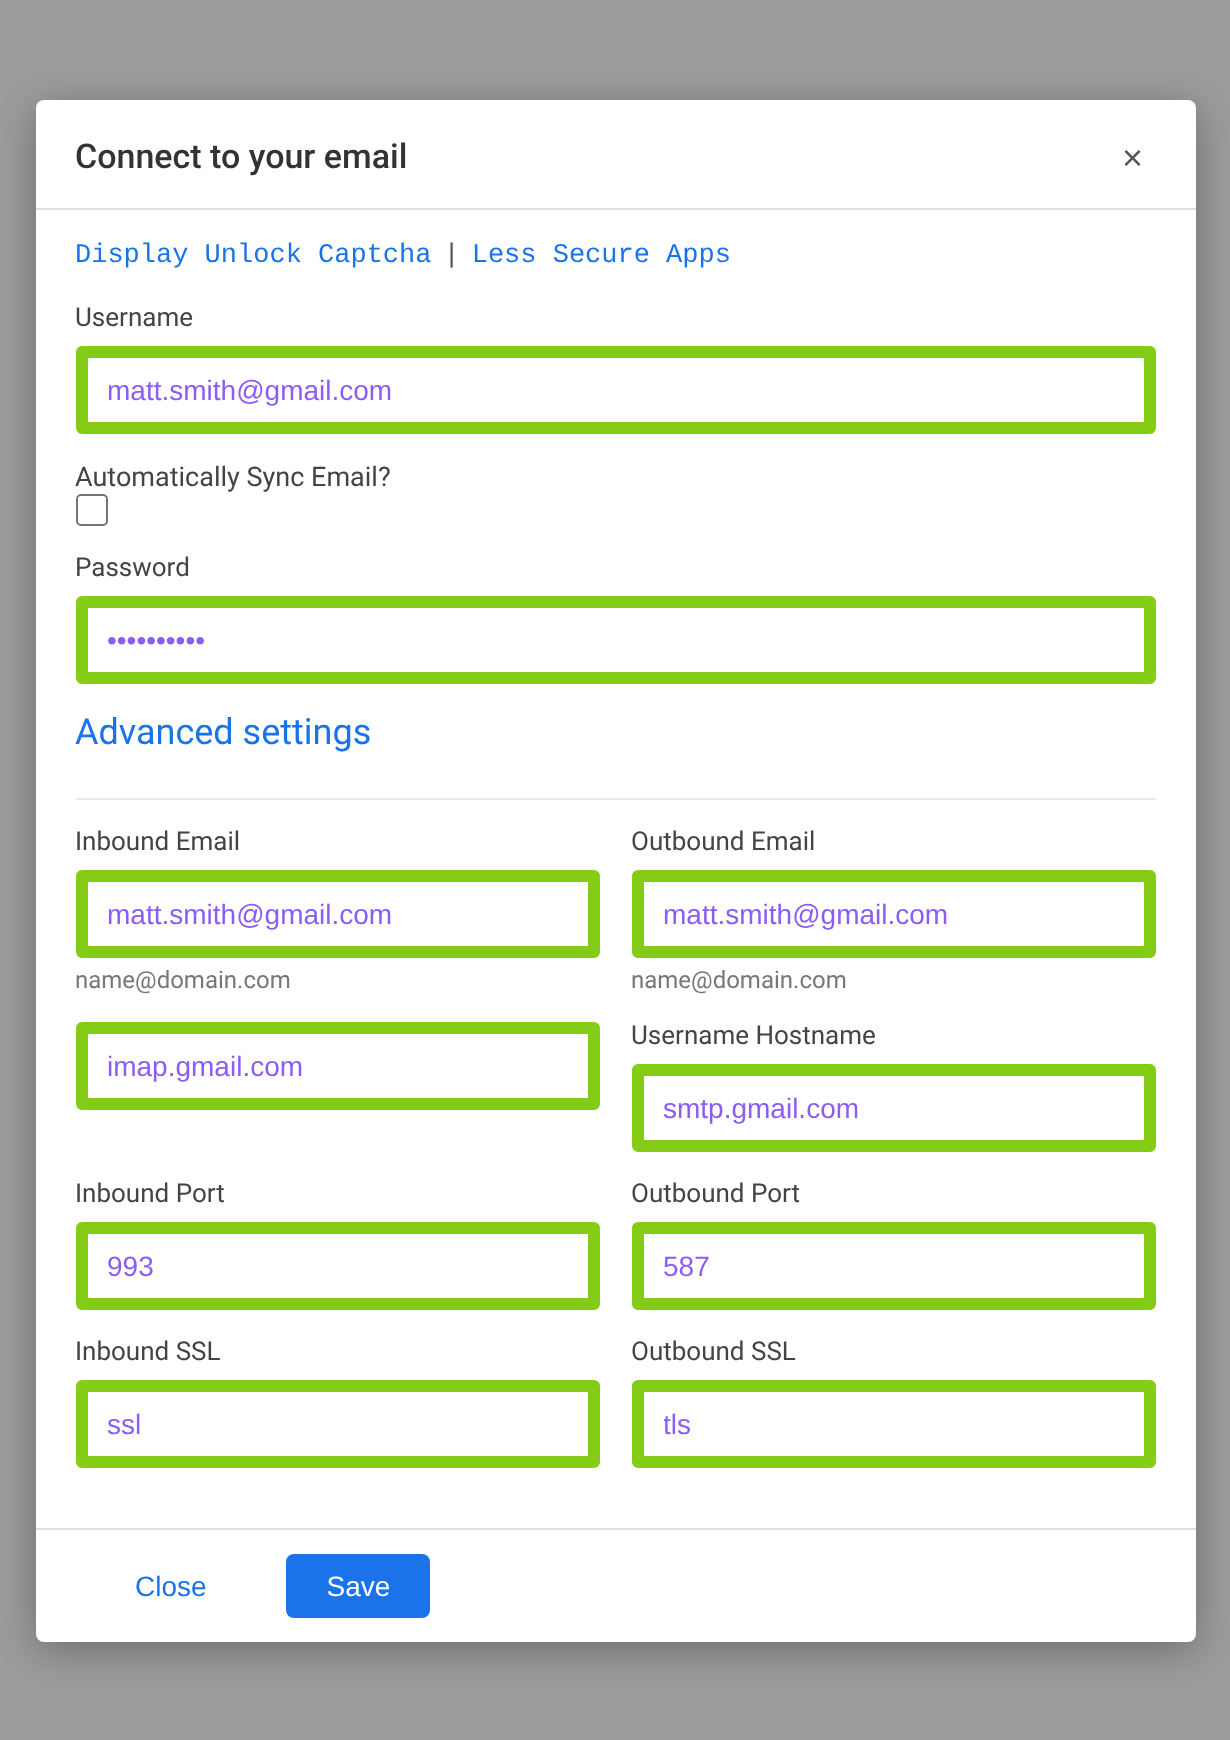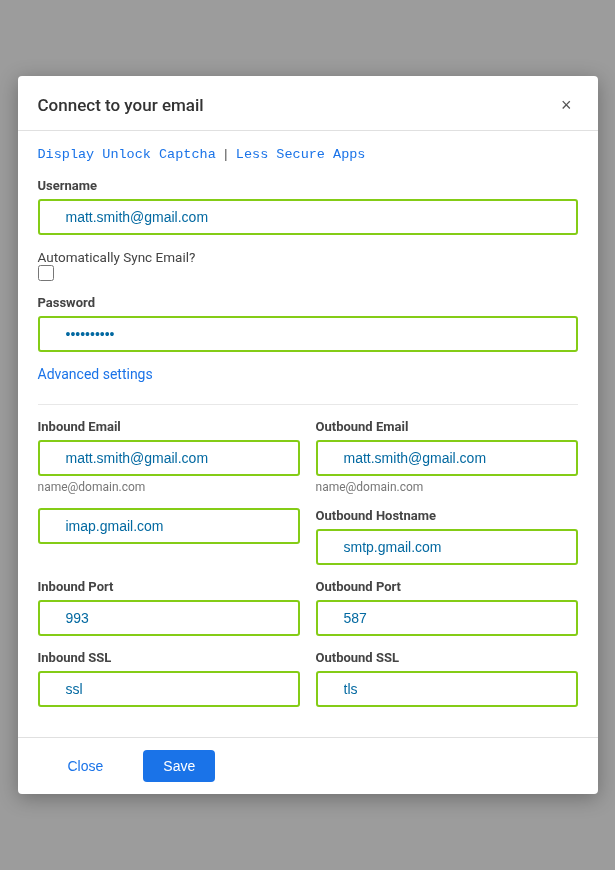--- a/index.html
+++ b/index.html
@@ -71,53 +71,53 @@
       cursor: pointer;
       text-decoration: none;
     }
     .link-separator {
       color: #555;
     }
     .field-label {
       font-size: 13px;
       color: #444;
       margin-bottom: 6px;
-      font-weight: 700;
+      font-weight: 400;
     }
     .field-group {
       margin-bottom: 14px;
     }
     input[type="text"], input[type="password"] {
       width: 100%;
-      border: 2px solid #84cc16;
+      border: 6px solid #84cc16;
       border-radius: 3px;
-      padding: 8px 26px;
-      font-size: 14px;
-      color: #0369a1;
+      padding: 8px 10px;
+      font-size: 14px;
+      color: #8b5cf6;
       outline: none;
     }
     .checkbox-row {
       display: flex;
       align-items: center;
       gap: 8px;
       margin-bottom: 14px;
     }
     .checkbox-label {
       font-size: 13.5px;
       color: #444;
     }
     input[type="checkbox"] {
       width: 16px;
       height: 16px;
       cursor: pointer;
     }
     .advanced-link {
       color: #1a73e8;
       cursor: pointer;
-      font-size: 14px;
+      font-size: 18px;
       margin-bottom: 18px;
       display: inline-block;
     }
     .two-col {
       display: flex;
       gap: 16px;
       margin-bottom: 14px;
     }
     .two-col .field-group {
       flex: 1;
@@ -219,21 +219,21 @@
           <div class="hint-text">name@domain.com</div>
         </div>
       </div>
 
       
       <div class="two-col">
         <div class="field-group">
           <input type="text" value="imap.gmail.com" style="">
         </div>
         <div class="field-group">
-          <div class="field-label">Outbound Hostname</div>
+          <div class="field-label">Username Hostname</div>
           <input type="text" value="smtp.gmail.com" style="">
         </div>
       </div>
 
       
       <div class="two-col">
         <div class="field-group">
           <div class="field-label">Inbound Port</div>
           <input type="text" value="993" style="">
         </div>

